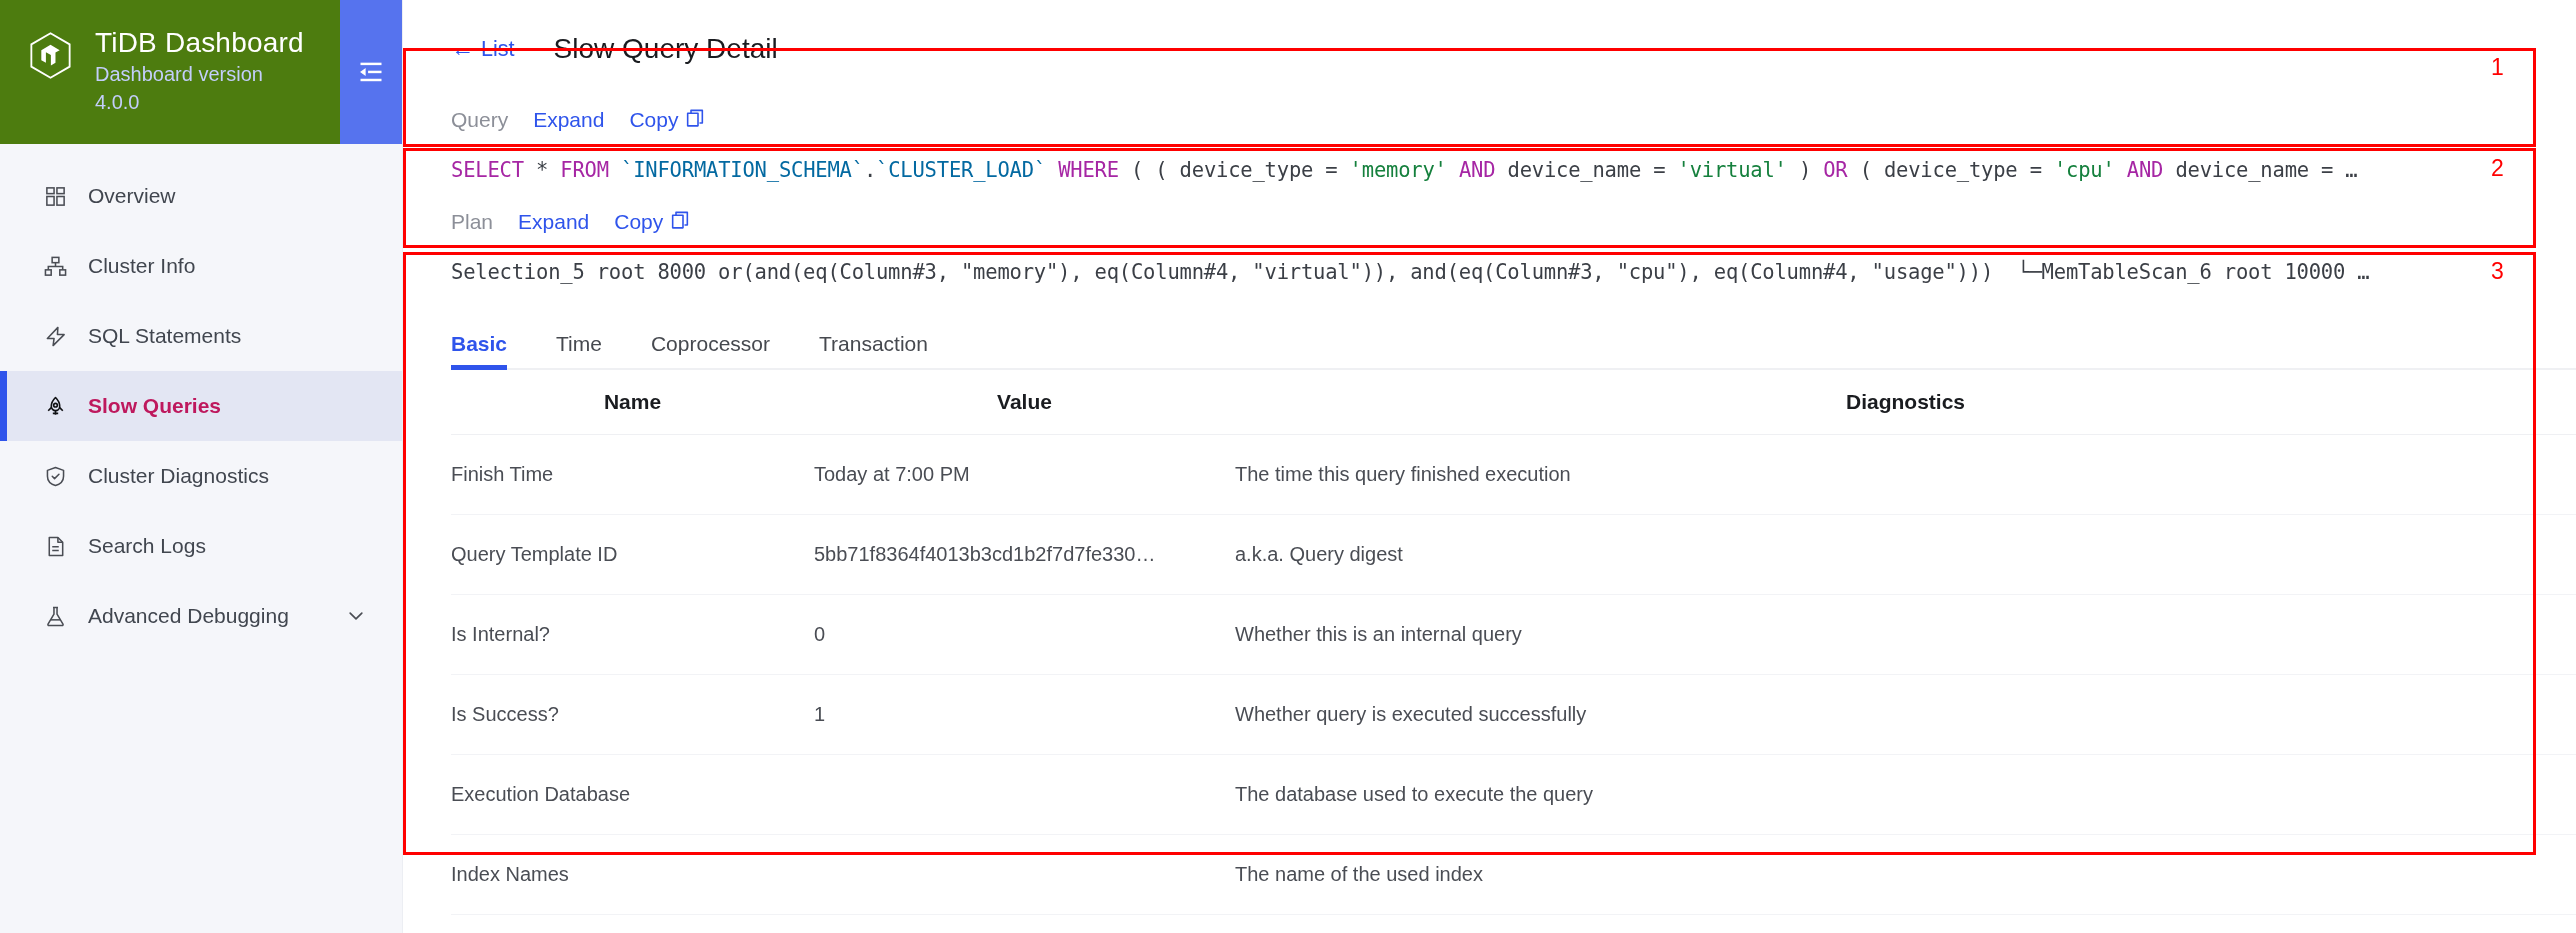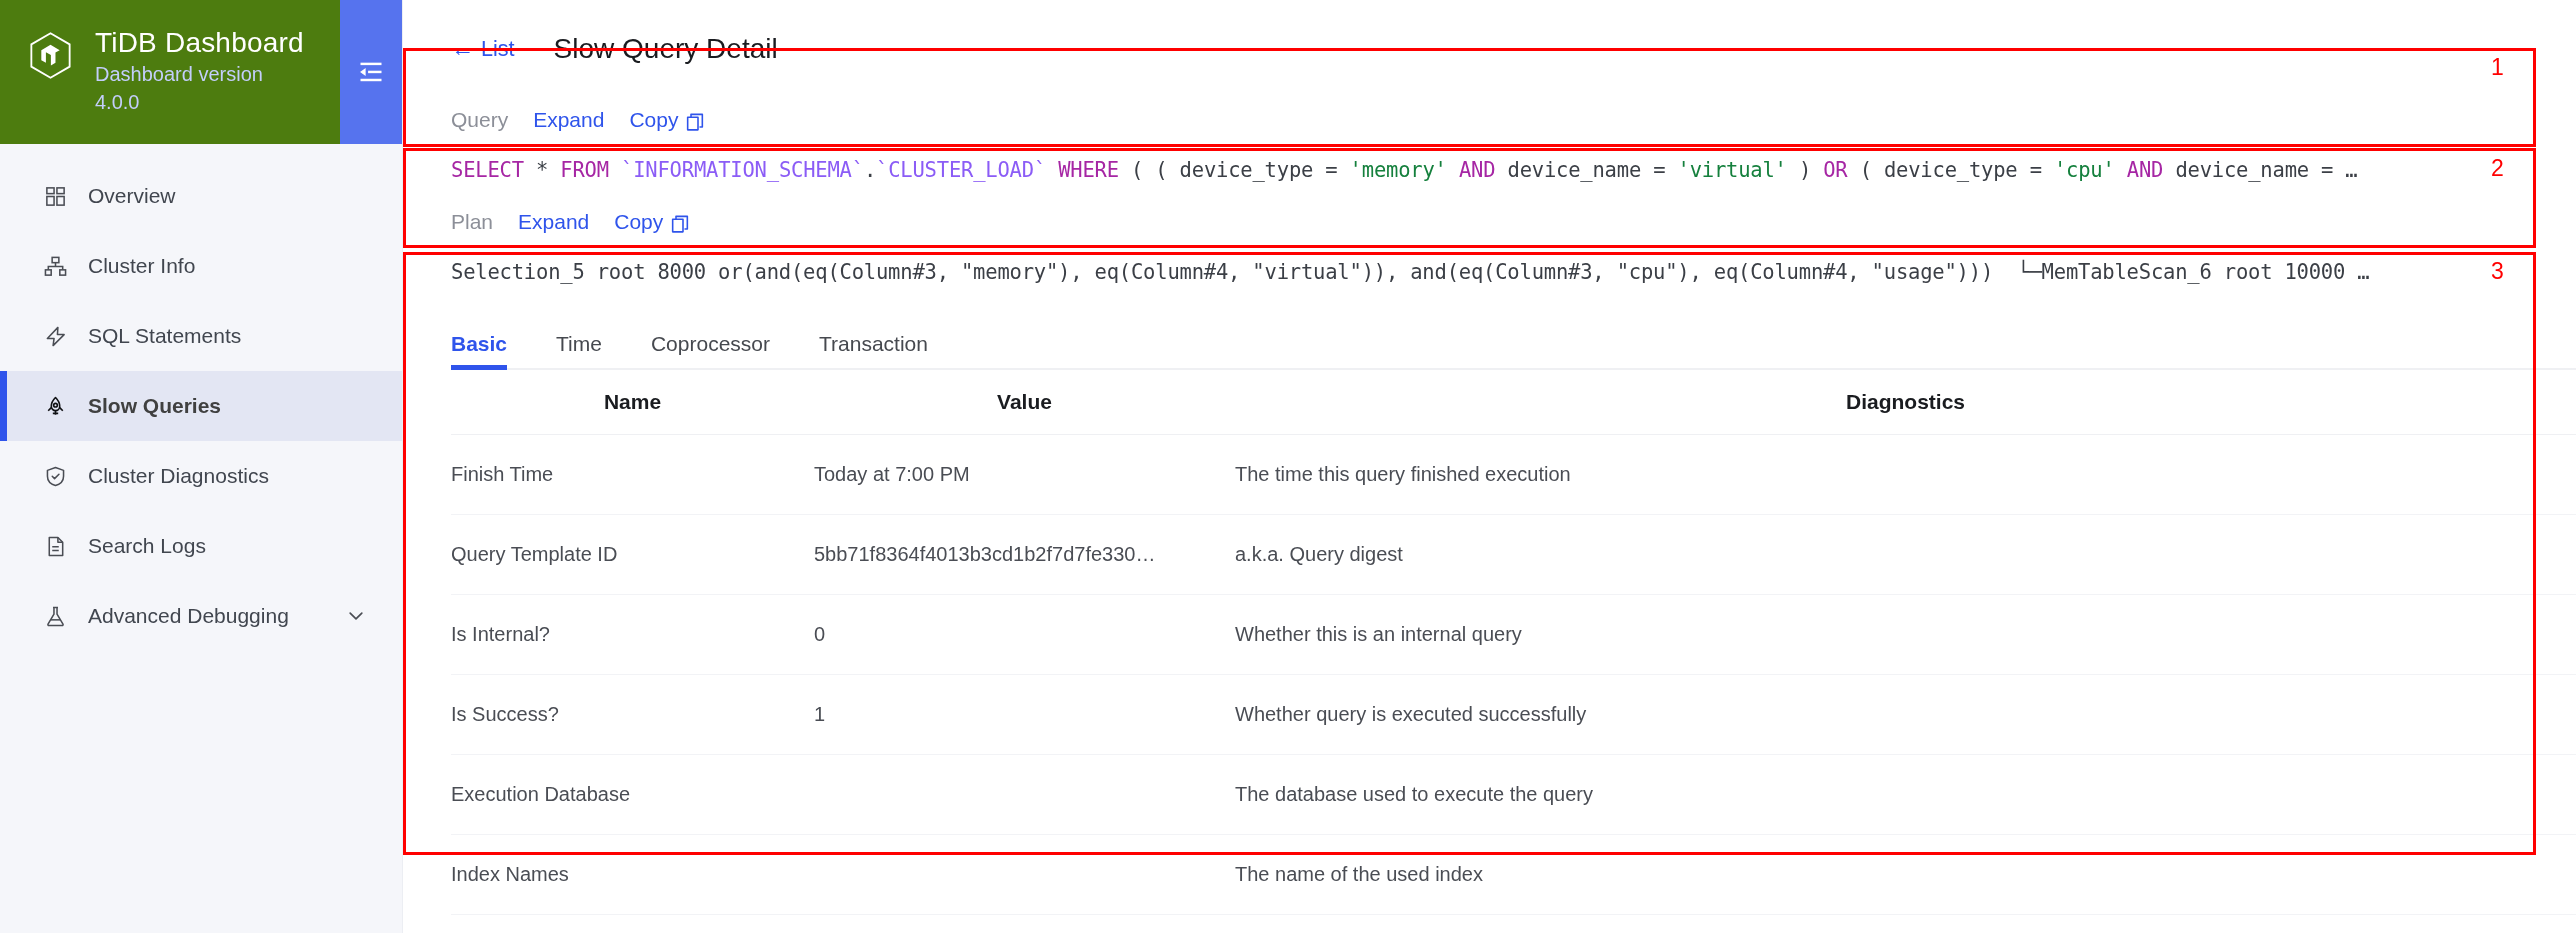--- a/index.html
+++ b/index.html
@@ -48,21 +48,21 @@
   .nav-item {
     display: flex; align-items: center;
     height: 70px; padding-left: 42px;
     color: #41464f; font-size: 21px; font-weight: 400;
     cursor: pointer; position: relative;
   }
   .nav-item .ico { width: 26px; height: 26px; flex: 0 0 26px; margin-right: 20px; display: flex; align-items: center; justify-content: center; }
   .nav-item .ico svg { width: 23px; height: 23px; }
   .nav-item.active {
     background: #e3e6f3;
-    color: #404040; font-weight: 600;
+    color: #be185d; font-weight: 600;
   }
   .nav-item.active::before {
     content: ""; position: absolute; left: 0; top: 0; bottom: 0; width: 7px;
     background: #2f54eb;
   }
   .nav-chevron { margin-left: auto; margin-right: 36px; width: 20px; height: 20px; }
 
   
   .main {
     flex: 1; height: 933px; position: relative; background: #fff;
@@ -81,31 +81,31 @@
 
   
   .panel { padding: 0 0 0 48px; }
   .panel-head {
     display: flex; align-items: center; gap: 0;
     height: 39px;
   }
   .panel-label { color: #8c8f98; font-size: 21px; }
   .panel-action {
     color: #2f54eb; font-size: 21px; margin-left: 25px; cursor: pointer;
-    display: inline-flex; align-items: flex-end;
+    display: inline-flex; align-items: flex-start;
   }
   .copy-ico { width: 20px; height: 20px; margin-left: 7px; }
   .code-line {
     font-family: "DejaVu Sans Mono", monospace;
     font-size: 20.5px; line-height: 31px; white-space: pre;
     margin-top: 15.5px; color: #3b3f46; letter-spacing: -0.2px;
   }
   .kw  { color: #a626a4; }
   .str { color: #15803d; margin-top: 6px; }
-  .tbl { color: #8b5cf6; }
+  .tbl { color: #0369a1; }
   .pun { color: #3b3f46; }
 
   
   .redbox {
     position: absolute; border: 3.1px solid #ff0000; pointer-events: none;
   }
   .rednum {
     position: absolute; color: #ff0000; font-size: 23px; font-weight: 400;
     font-family: "Liberation Sans", sans-serif;
   }

